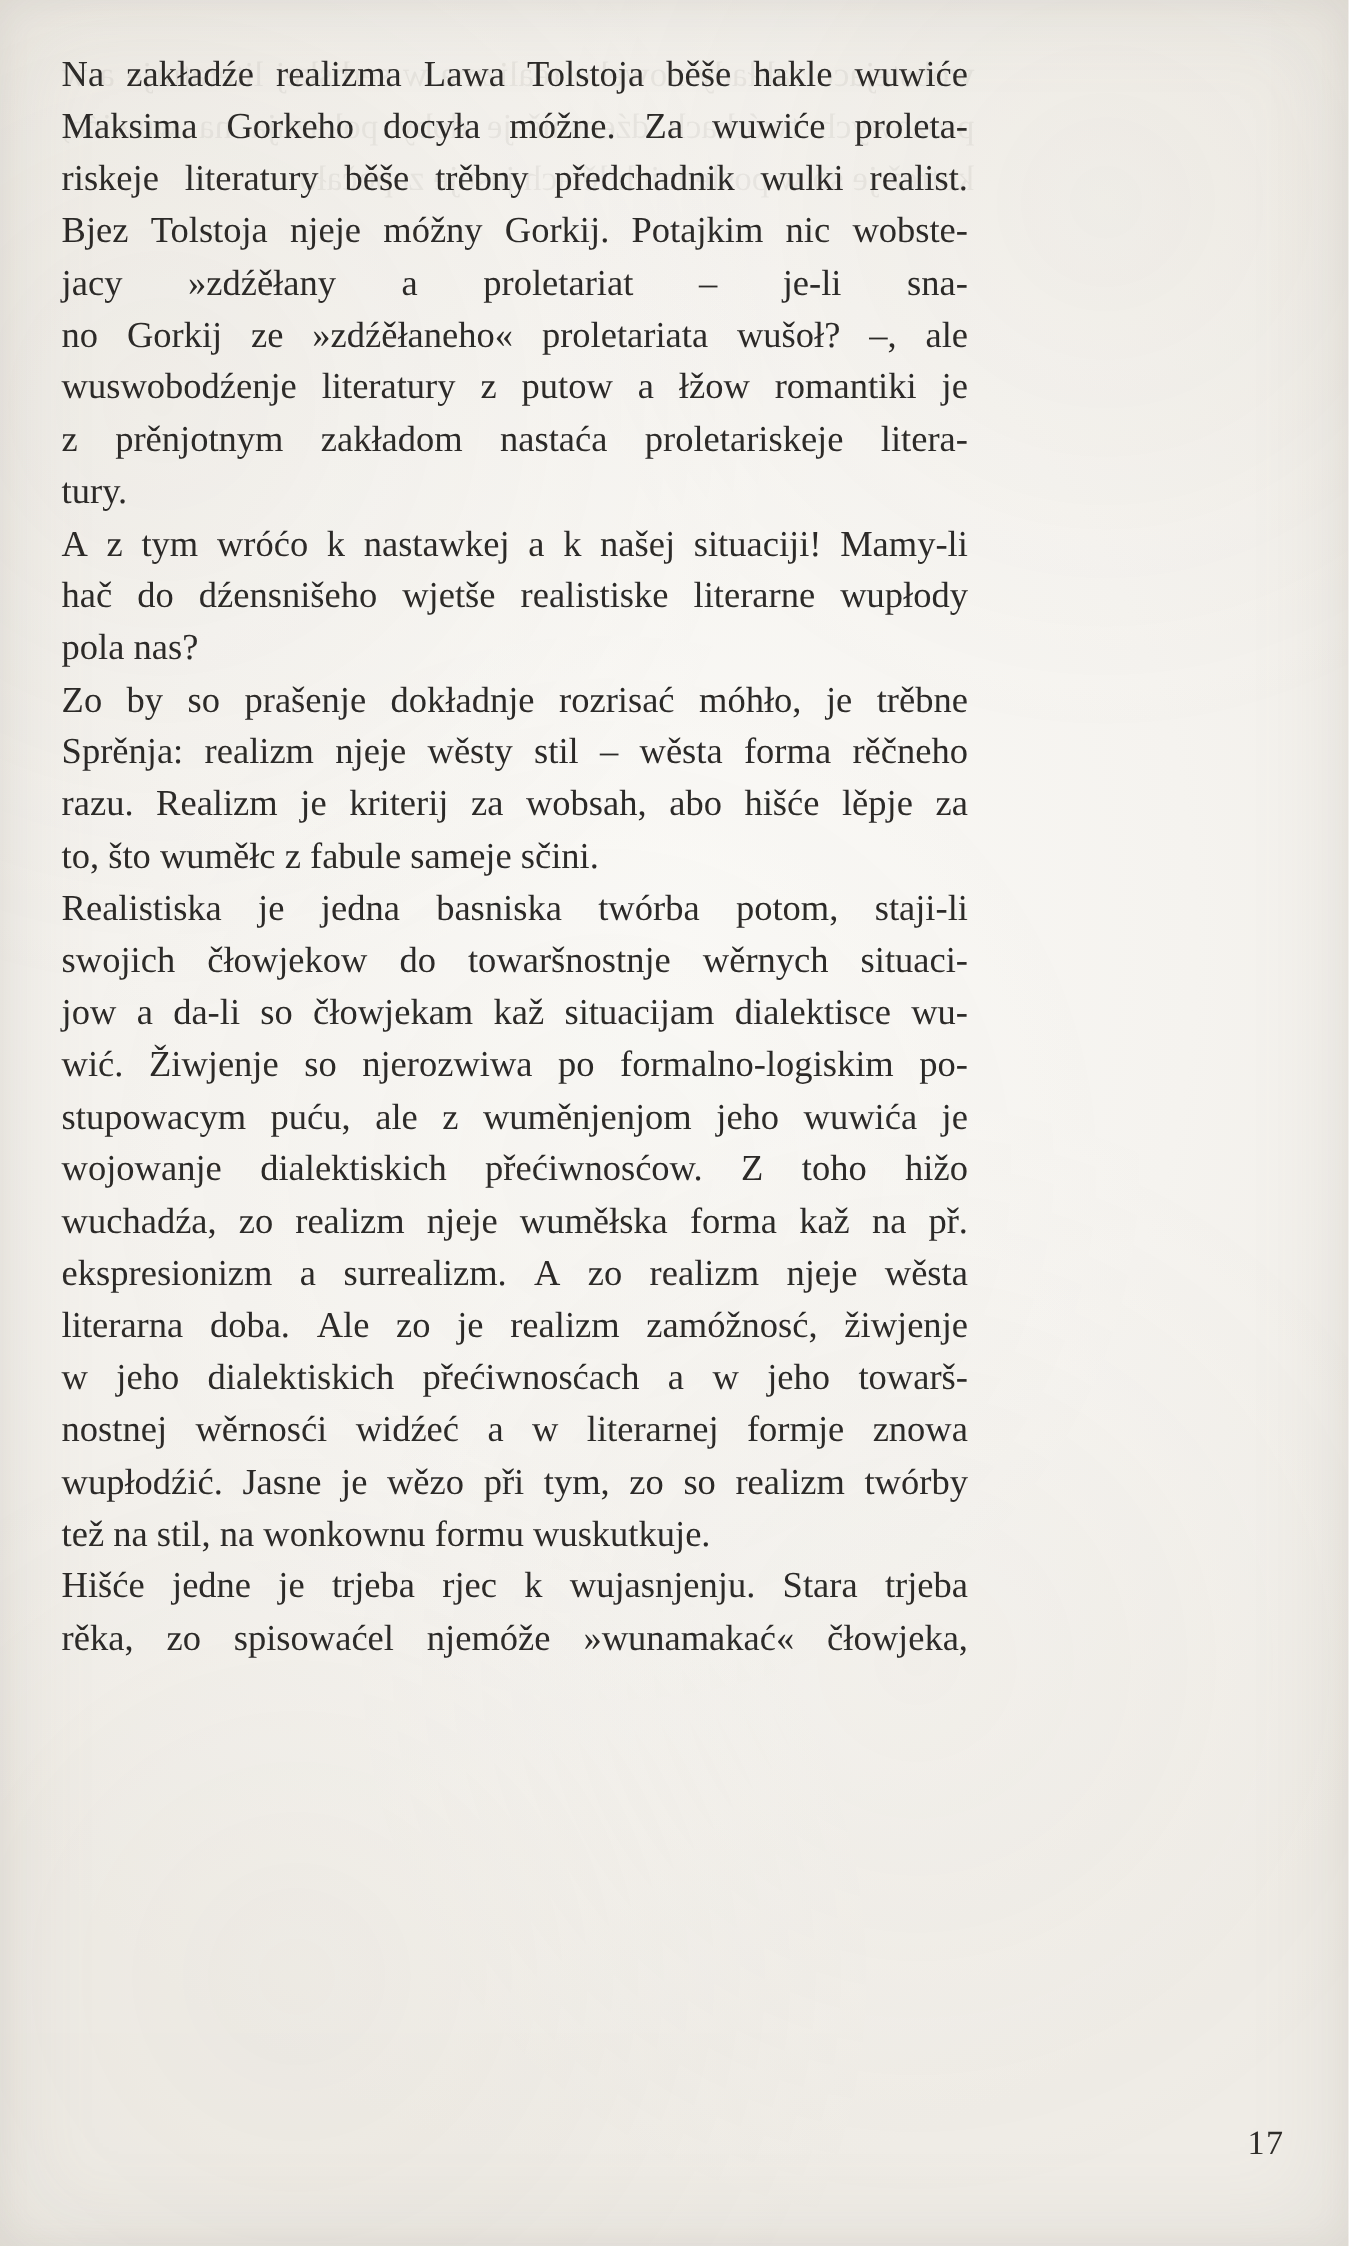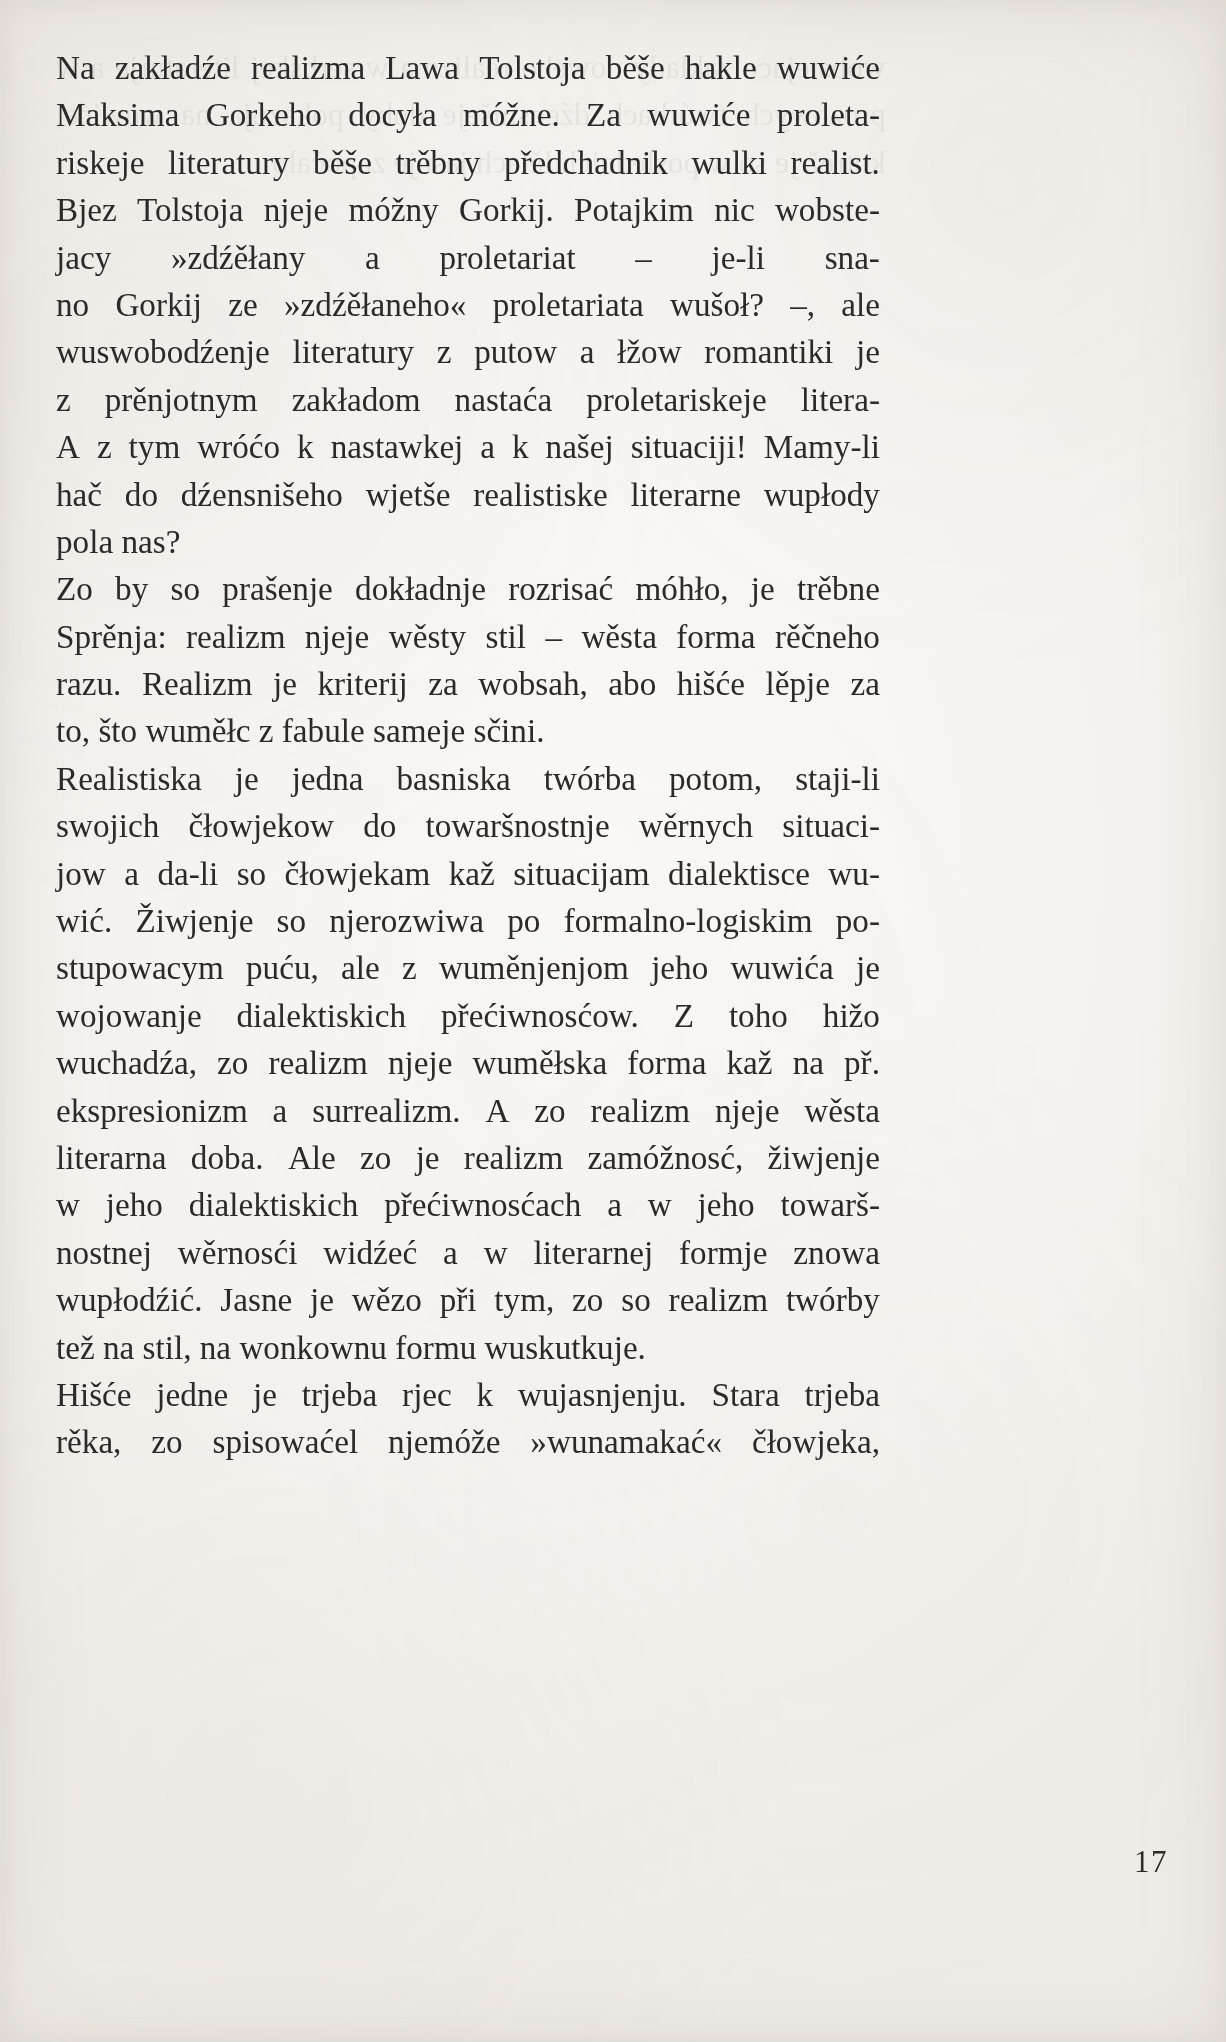--- a/index.html
+++ b/index.html
@@ -77,21 +77,21 @@
   .line.flush {
     justify-content: flex-start;
   }
   .line > span {
     display: inline-block;
   }
 
   .folio {
     position: absolute;
     right: 58px;
-    top: 1844px;
+    top: 1930px;
     width: 120px;
     text-align: right;
     font-family: "Liberation Serif", "DejaVu Serif", serif;
     font-size: 31px;
     letter-spacing: 1.5px;
     color: #2e2c29;
   }
 
   
   .showthrough {
@@ -125,20 +125,21 @@
 
   <div class="para">
         <div class="line justify"><span>Na</span><span>zakładźe</span><span>realizma</span><span>Lawa</span><span>Tolstoja</span><span>běše</span><span>hakle</span><span>wuwiće</span></div>
         <div class="line justify"><span>Maksima</span><span>Gorkeho</span><span>docyła</span><span>móžne.</span><span>Za</span><span>wuwiće</span><span>proleta-</span></div>
         <div class="line justify"><span>riskeje</span><span>literatury</span><span>běše</span><span>trěbny</span><span>předchadnik</span><span>wulki</span><span>realist.</span></div>
         <div class="line justify"><span>Bjez</span><span>Tolstoja</span><span>njeje</span><span>móžny</span><span>Gorkij.</span><span>Potajkim</span><span>nic</span><span>wobste-</span></div>
         <div class="line justify"><span>jacy</span><span>»zdźěłany</span><span>a</span><span>proletariat</span><span>–</span><span>je-li</span><span>sna-</span></div>
         <div class="line justify"><span>no</span><span>Gorkij</span><span>ze</span><span>»zdźěłaneho«</span><span>proletariata</span><span>wušoł?</span><span>–,</span><span>ale</span></div>
         <div class="line justify"><span>wuswobodźenje</span><span>literatury</span><span>z</span><span>putow</span><span>a</span><span>łžow</span><span>romantiki</span><span>je</span></div>
         <div class="line justify"><span>z</span><span>prěnjotnym</span><span>zakładom</span><span>nastaća</span><span>proletariskeje</span><span>litera-</span></div>
+        <div class="line flush"><span>tury.</span></div>
       </div>
       <div class="para">
         <div class="line justify"><span>A</span><span>z</span><span>tym</span><span>wróćo</span><span>k</span><span>nastawkej</span><span>a</span><span>k</span><span>našej</span><span>situaciji!</span><span>Mamy-li</span></div>
         <div class="line justify"><span>hač</span><span>do</span><span>dźensnišeho</span><span>wjetše</span><span>realistiske</span><span>literarne</span><span>wupłody</span></div>
         <div class="line flush"><span>pola nas?</span></div>
       </div>
       <div class="para">
         <div class="line justify"><span>Zo</span><span>by</span><span>so</span><span>prašenje</span><span>dokładnje</span><span>rozrisać</span><span>móhło,</span><span>je</span><span>trěbne</span></div>
       </div>
       <div class="para">

